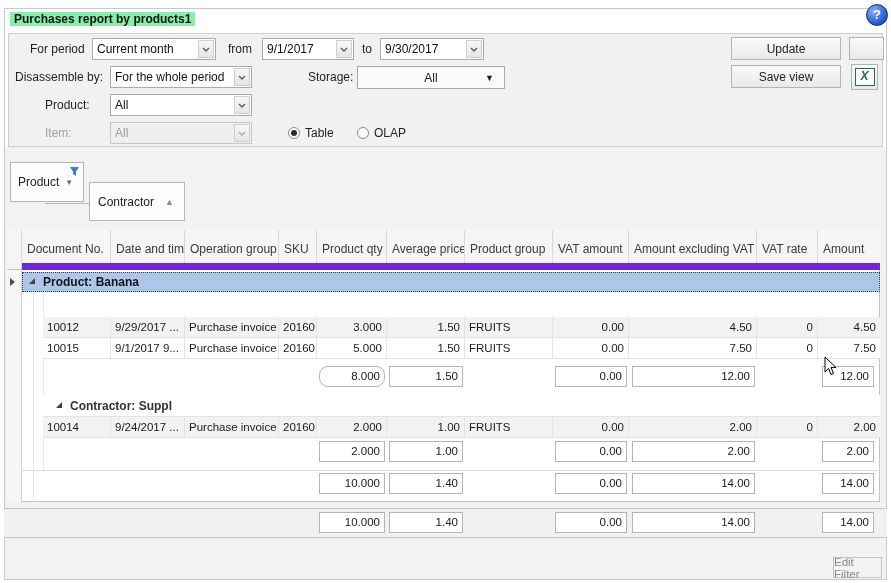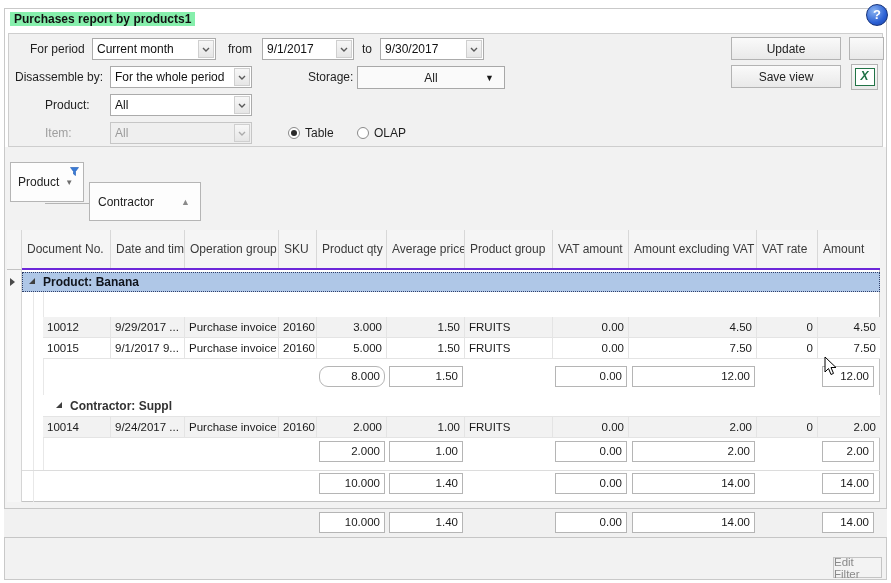--- a/index.html
+++ b/index.html
@@ -41,21 +41,21 @@
 
   
   .pbox{position:absolute;background:#fdfdfd;border:1px solid #b5b5b5;box-sizing:border-box;display:flex;align-items:center;color:#222;}
   .pbox .tri-dn{font-size:8px;color:#6e6e6e;margin-left:6px;}
   .pbox .tri-up{font-size:9px;color:#8a8a8a;margin-left:auto;margin-right:10px;}
   .connector{position:absolute;left:45px;top:203px;width:44px;height:1px;background:#b5b5b5;}
 
   
   .grid-border{position:absolute;left:7px;top:230px;width:873px;height:272px;border:1px solid #c3c3c3;background:#fff;box-sizing:border-box;}
   .ind-col{position:absolute;left:7px;top:270px;width:15px;height:232px;background:#f6f6f6;border-right:1px solid #d5d5d5;box-sizing:border-box;}
-  .hrow{position:absolute;left:22px;top:230px;width:858px;height:40px;display:flex;background:#f5f5f5;border-bottom:2px solid #6d28d9;box-sizing:border-box;}
+  .hrow{position:absolute;left:22px;top:230px;width:858px;height:40px;display:flex;background:#f5f5f5;border-bottom:7px solid #6d28d9;box-sizing:border-box;}
   .hcorner{position:absolute;left:7px;top:230px;width:15px;height:40px;background:#f5f5f5;border-bottom:1px solid #c3c3c3;border-right:1px solid #d8d8d8;box-sizing:border-box;}
   .hc{box-sizing:border-box;border-right:1px solid #d8d8d8;padding:0 5px;line-height:38px;color:#3b3b3b;white-space:nowrap;overflow:hidden;}
   .hc0{width:89px}.hc1{width:74px}.hc2{width:94px}.hc3{width:38px}.hc4{width:70px}.hc5{width:78px}
   .hc6{width:88px}.hc7{width:76px}.hc8{width:128px}.hc9{width:61px}.hc10{width:62px;border-right:none}
 
   .guide{position:absolute;width:1px;background:#e8e8e8;}
 
   .grow{position:absolute;display:flex;align-items:center;box-sizing:border-box;}
   .grow.l1{left:22px;top:272px;width:858px;height:20px;background:#afc7e7;border:1px dotted #30406a;font-weight:bold;color:#10141c;}
   .grow.l2{left:43px;width:837px;height:21px;background:#fff;border-bottom:1px solid #e4e4e4;font-weight:bold;color:#333;}
@@ -188,21 +188,21 @@
   <div class="pbox" style="left:10px;top:162px;width:74px;height:40px;padding-left:7px;">
     <span>Product</span>
     <span class="tri-dn">▼</span>
     <span style="position:absolute;right:4px;top:2px;">
       <svg width="9" height="9" viewBox="0 0 9 9">
           <path d="M0.5 0.5 H8.5 L5.5 4.5 V8.5 L3.5 7 V4.5 Z" fill="#3a7bd5" stroke="#1f5bb5" stroke-width="0.6"></path>
         </svg>
     </span>
   </div>
   <div class="connector"></div>
-  <div class="pbox" style="left:89px;top:182px;width:112px;height:39px;padding-left:8px;">
+  <div class="pbox" style="left:89px;top:182px;width:96px;height:39px;padding-left:8px;">
     <span>Contractor</span>
     <span class="tri-up">▲</span>
   </div>
 
   <div class="grid-border"></div>
   <div class="ind-col"></div>
   <div class="hcorner"></div>
   <div class="hrow">
     <div class="hc hc0">Document No.</div>
     <div class="hc hc1">Date and time</div>

